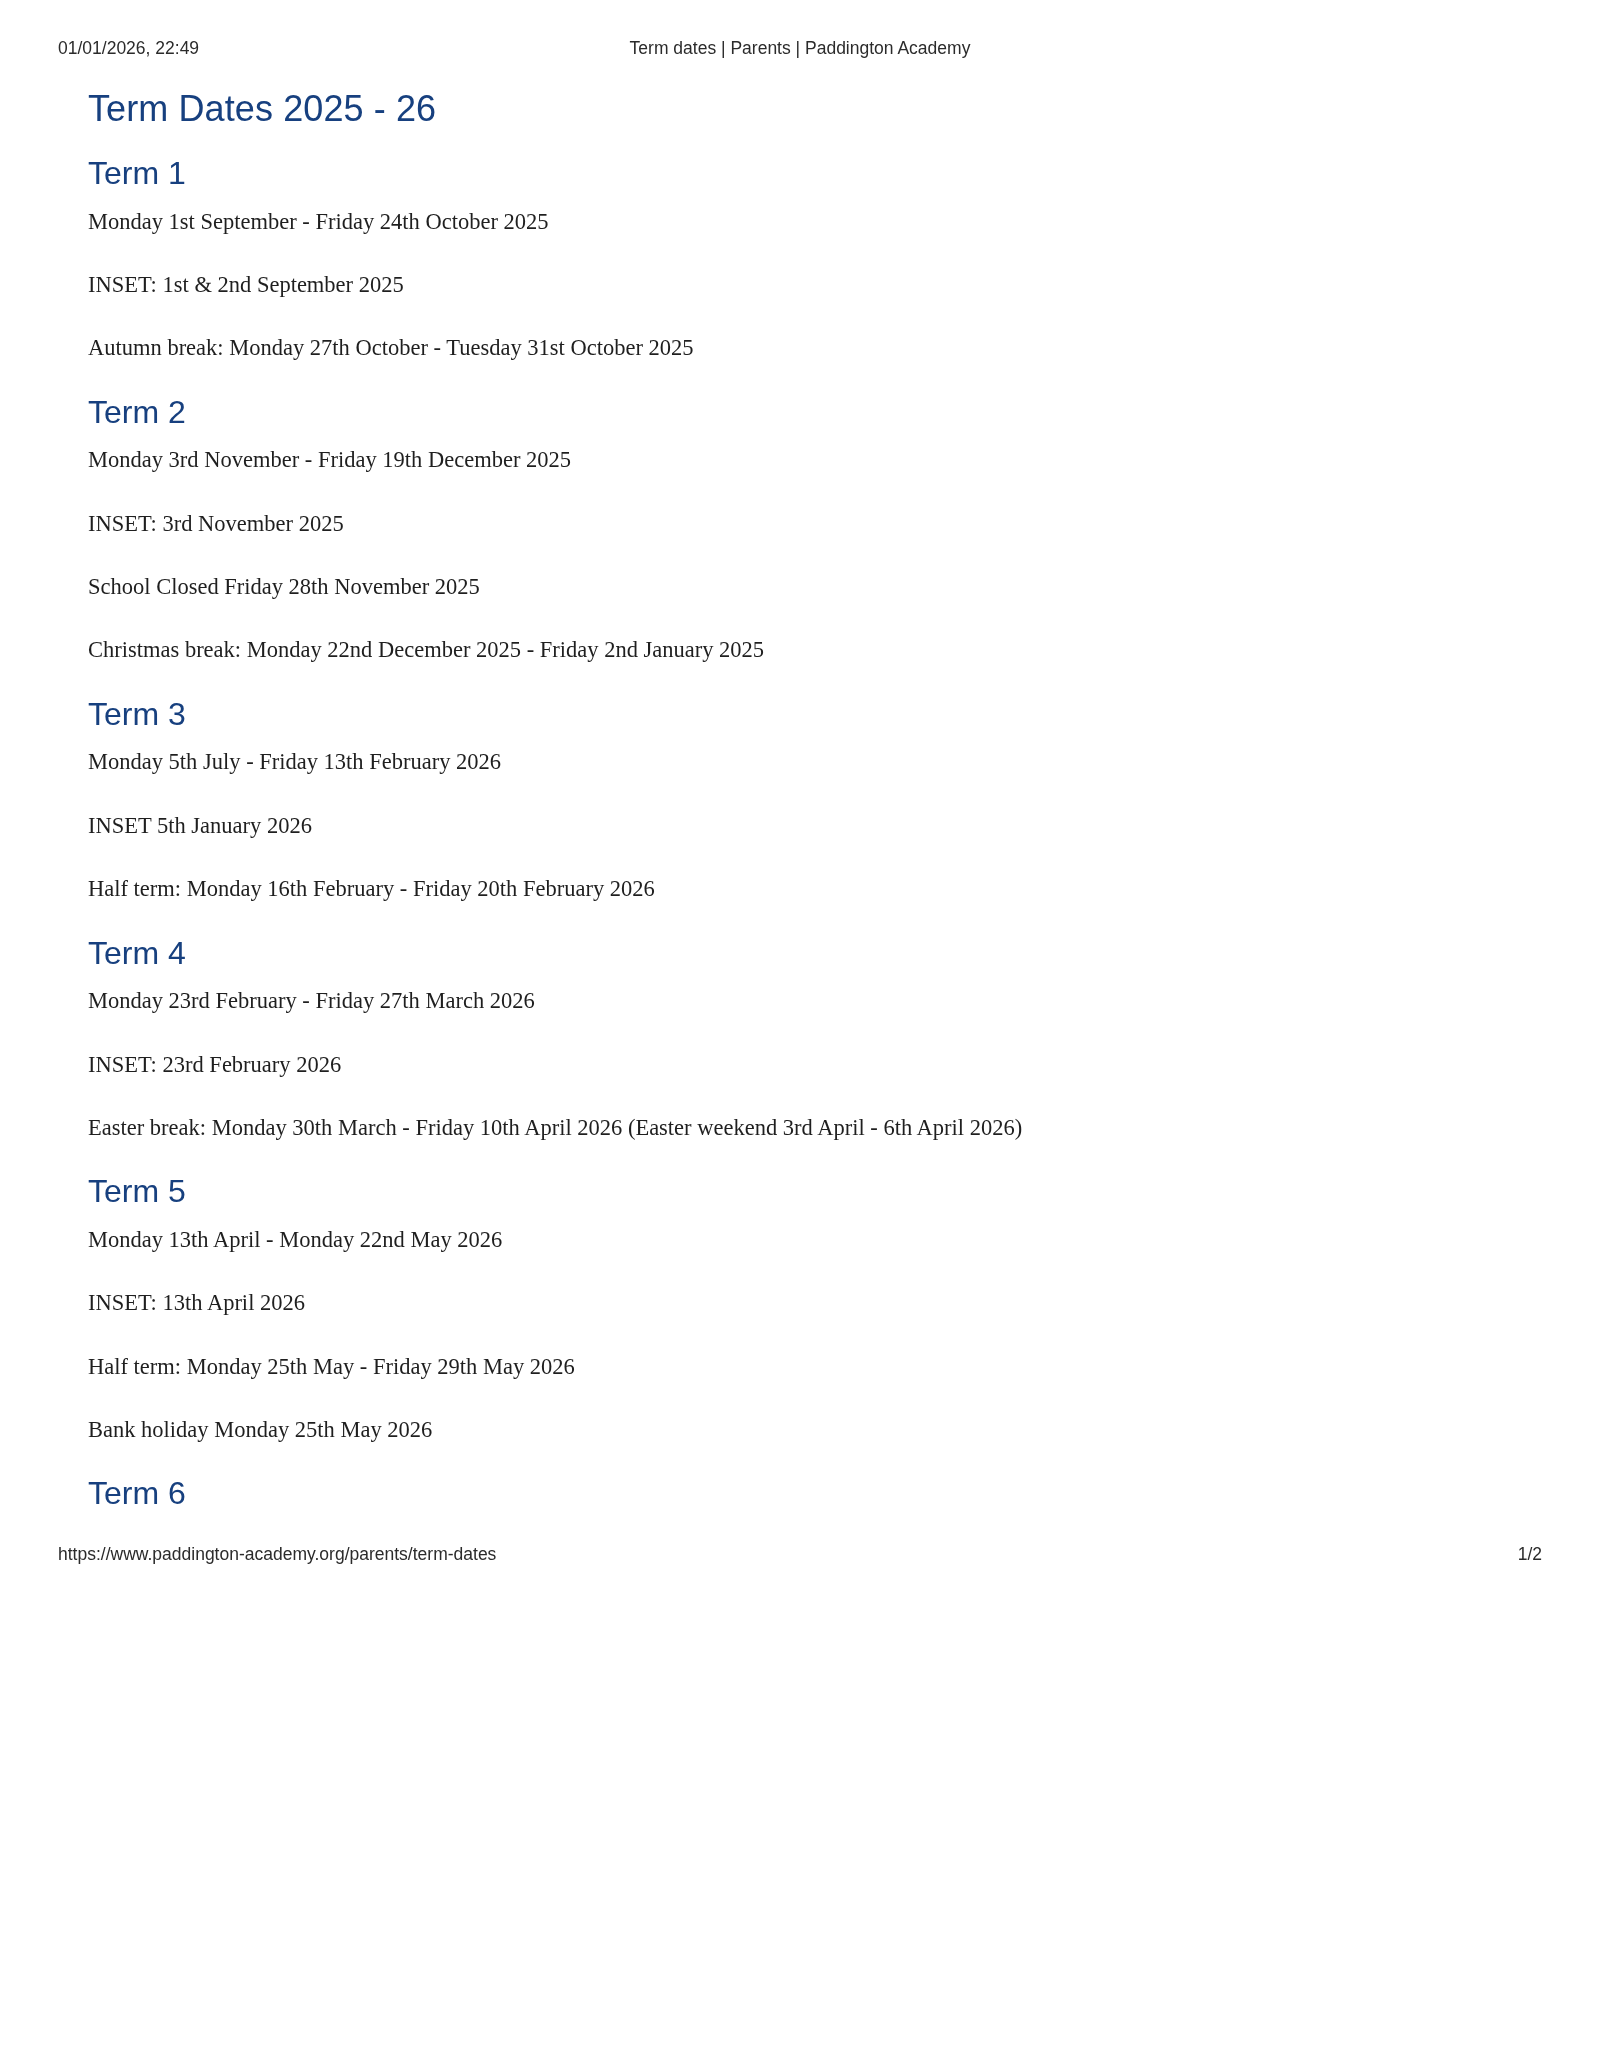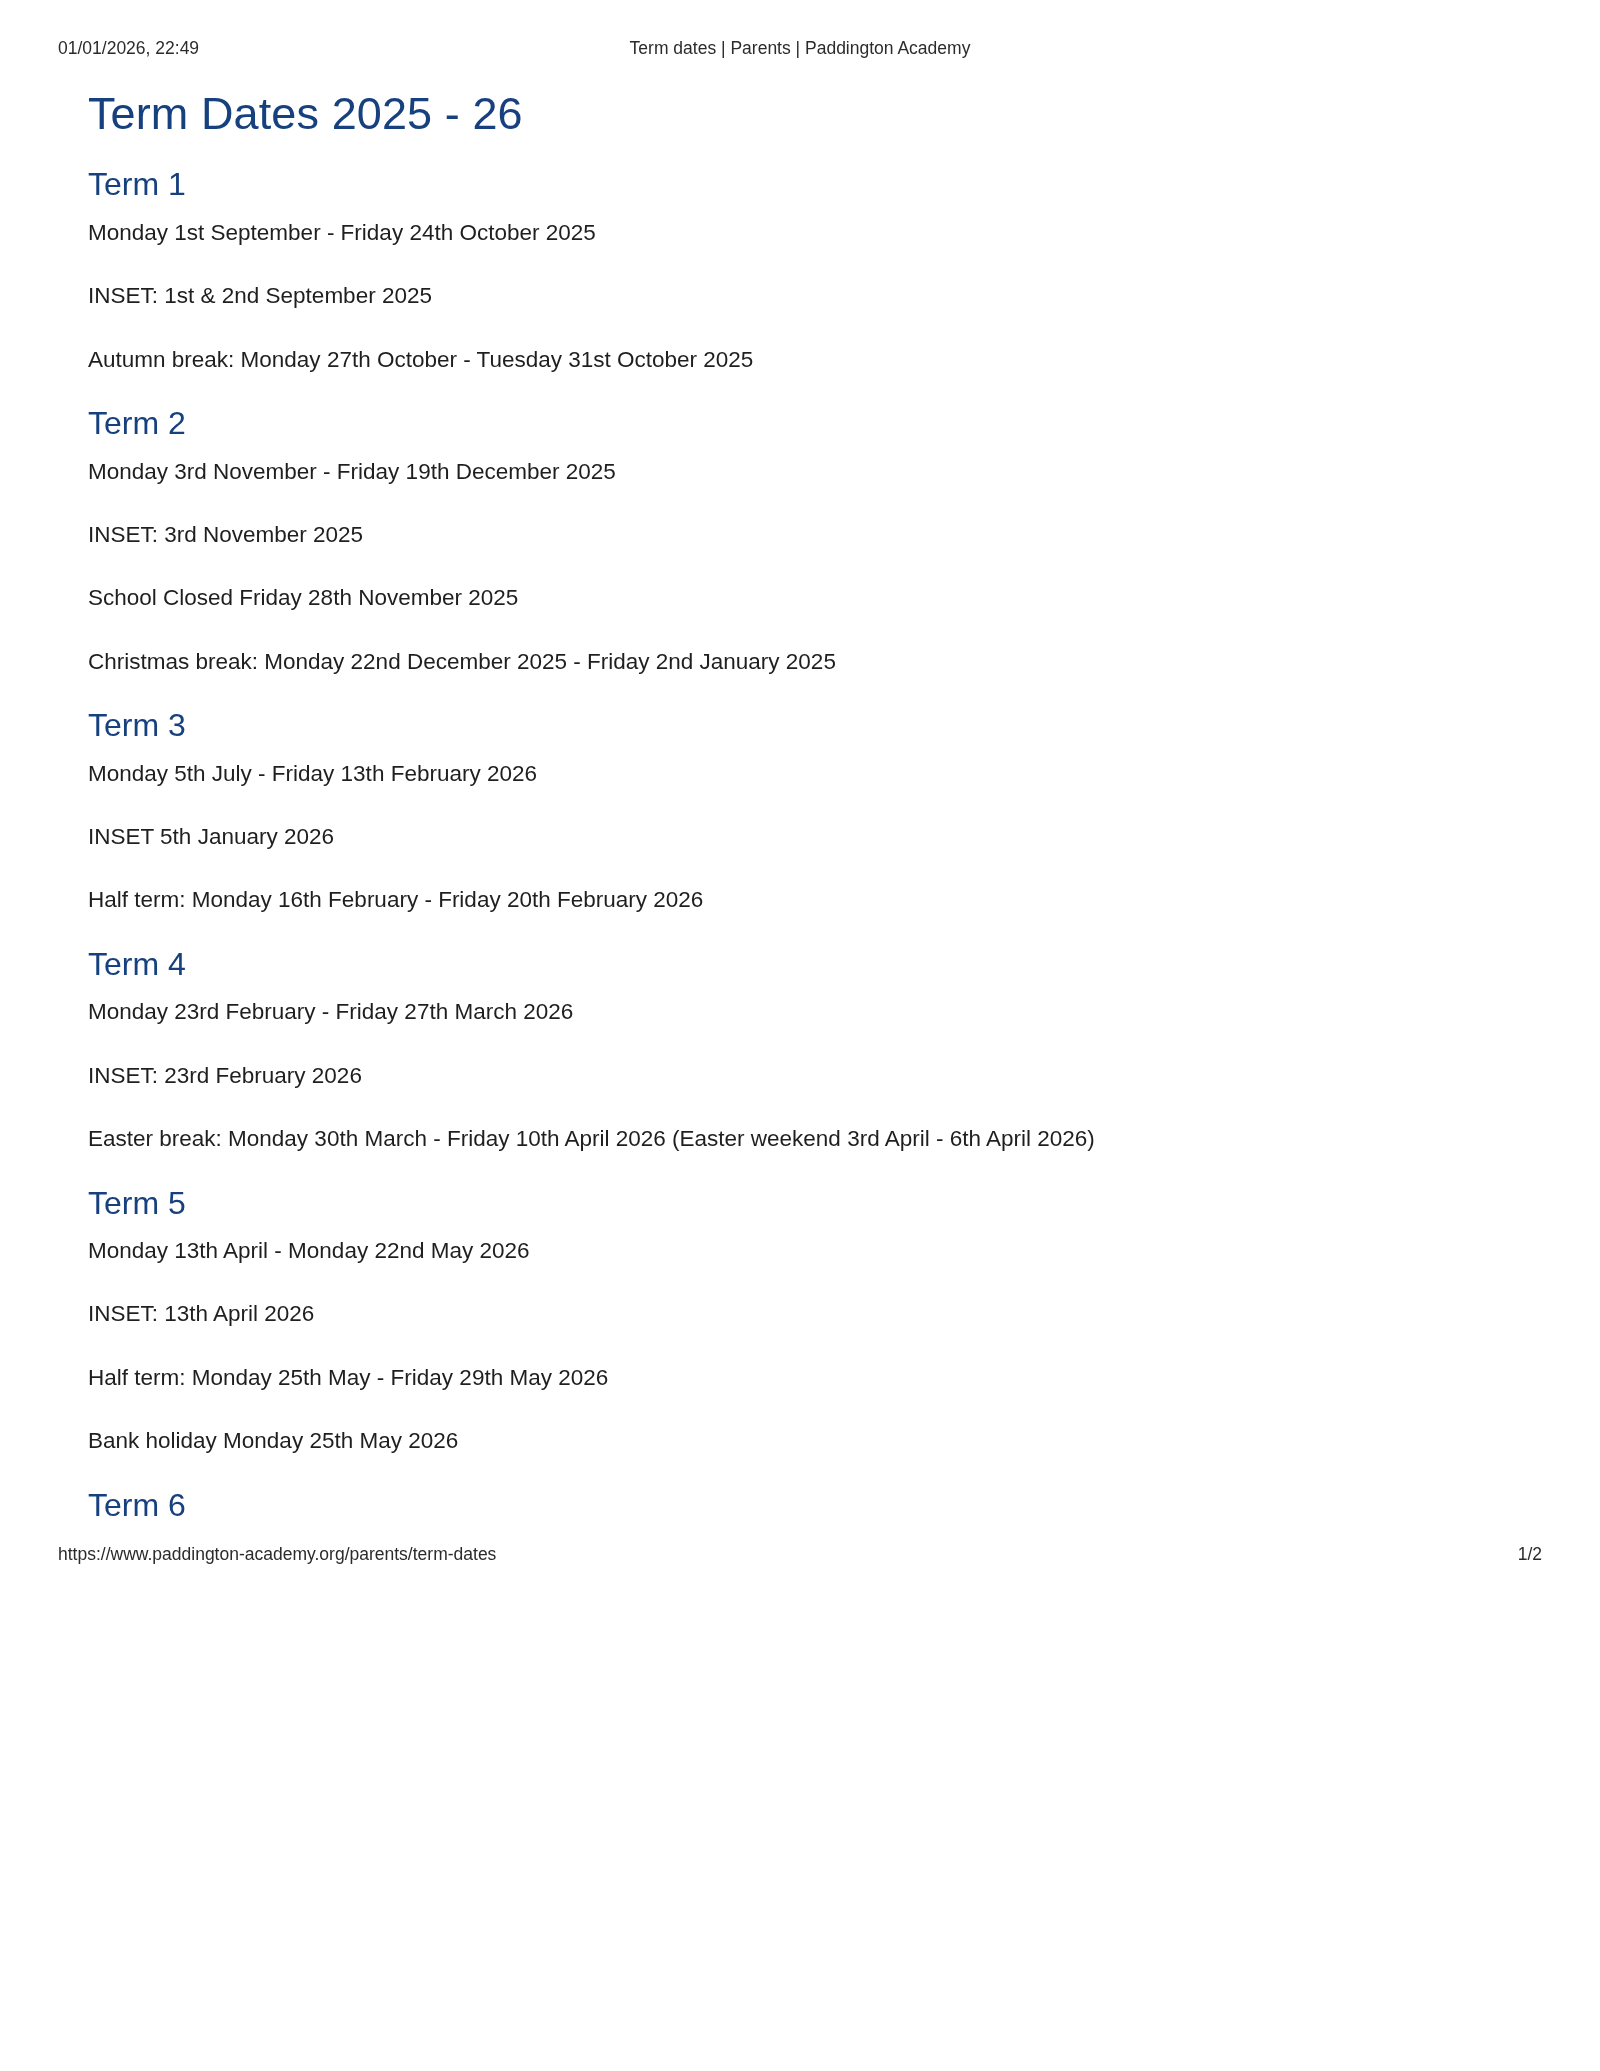--- a/index.html
+++ b/index.html
@@ -70,40 +70,41 @@
     white-space: nowrap;
   }
   
   .content {
     position: absolute;
     top: 86px;
     left: 88px;
     width: 1420px;
   }
   h1.doc-title {
-    font-size: 45px;
+    font-size: 36px;
     font-weight: 400;
     color: #17407f;
     margin: 0 0 6px 0;
     line-height: 1.25;
     letter-spacing: 0.1px;
   }
   h2.term-title {
     font-size: 32px;
     font-weight: 400;
     color: #17407f;
     margin: 28px 0 12px 0;
     line-height: 1.3;
   }
   p.line {
     font-size: 22.5px;
     font-weight: 400;
     color: #1f1f1f;
     margin: 0 0 33px 0;
     line-height: 1.35;
+    font-family: Liberation Serif, serif;
   }
   .term-block .line:last-child {
     margin-bottom: 0;
   }
   .term-block {
     margin-bottom: 16px;
   }
   .term-block:first-of-type h2.term-title {
     margin-top: 22px;
   }

